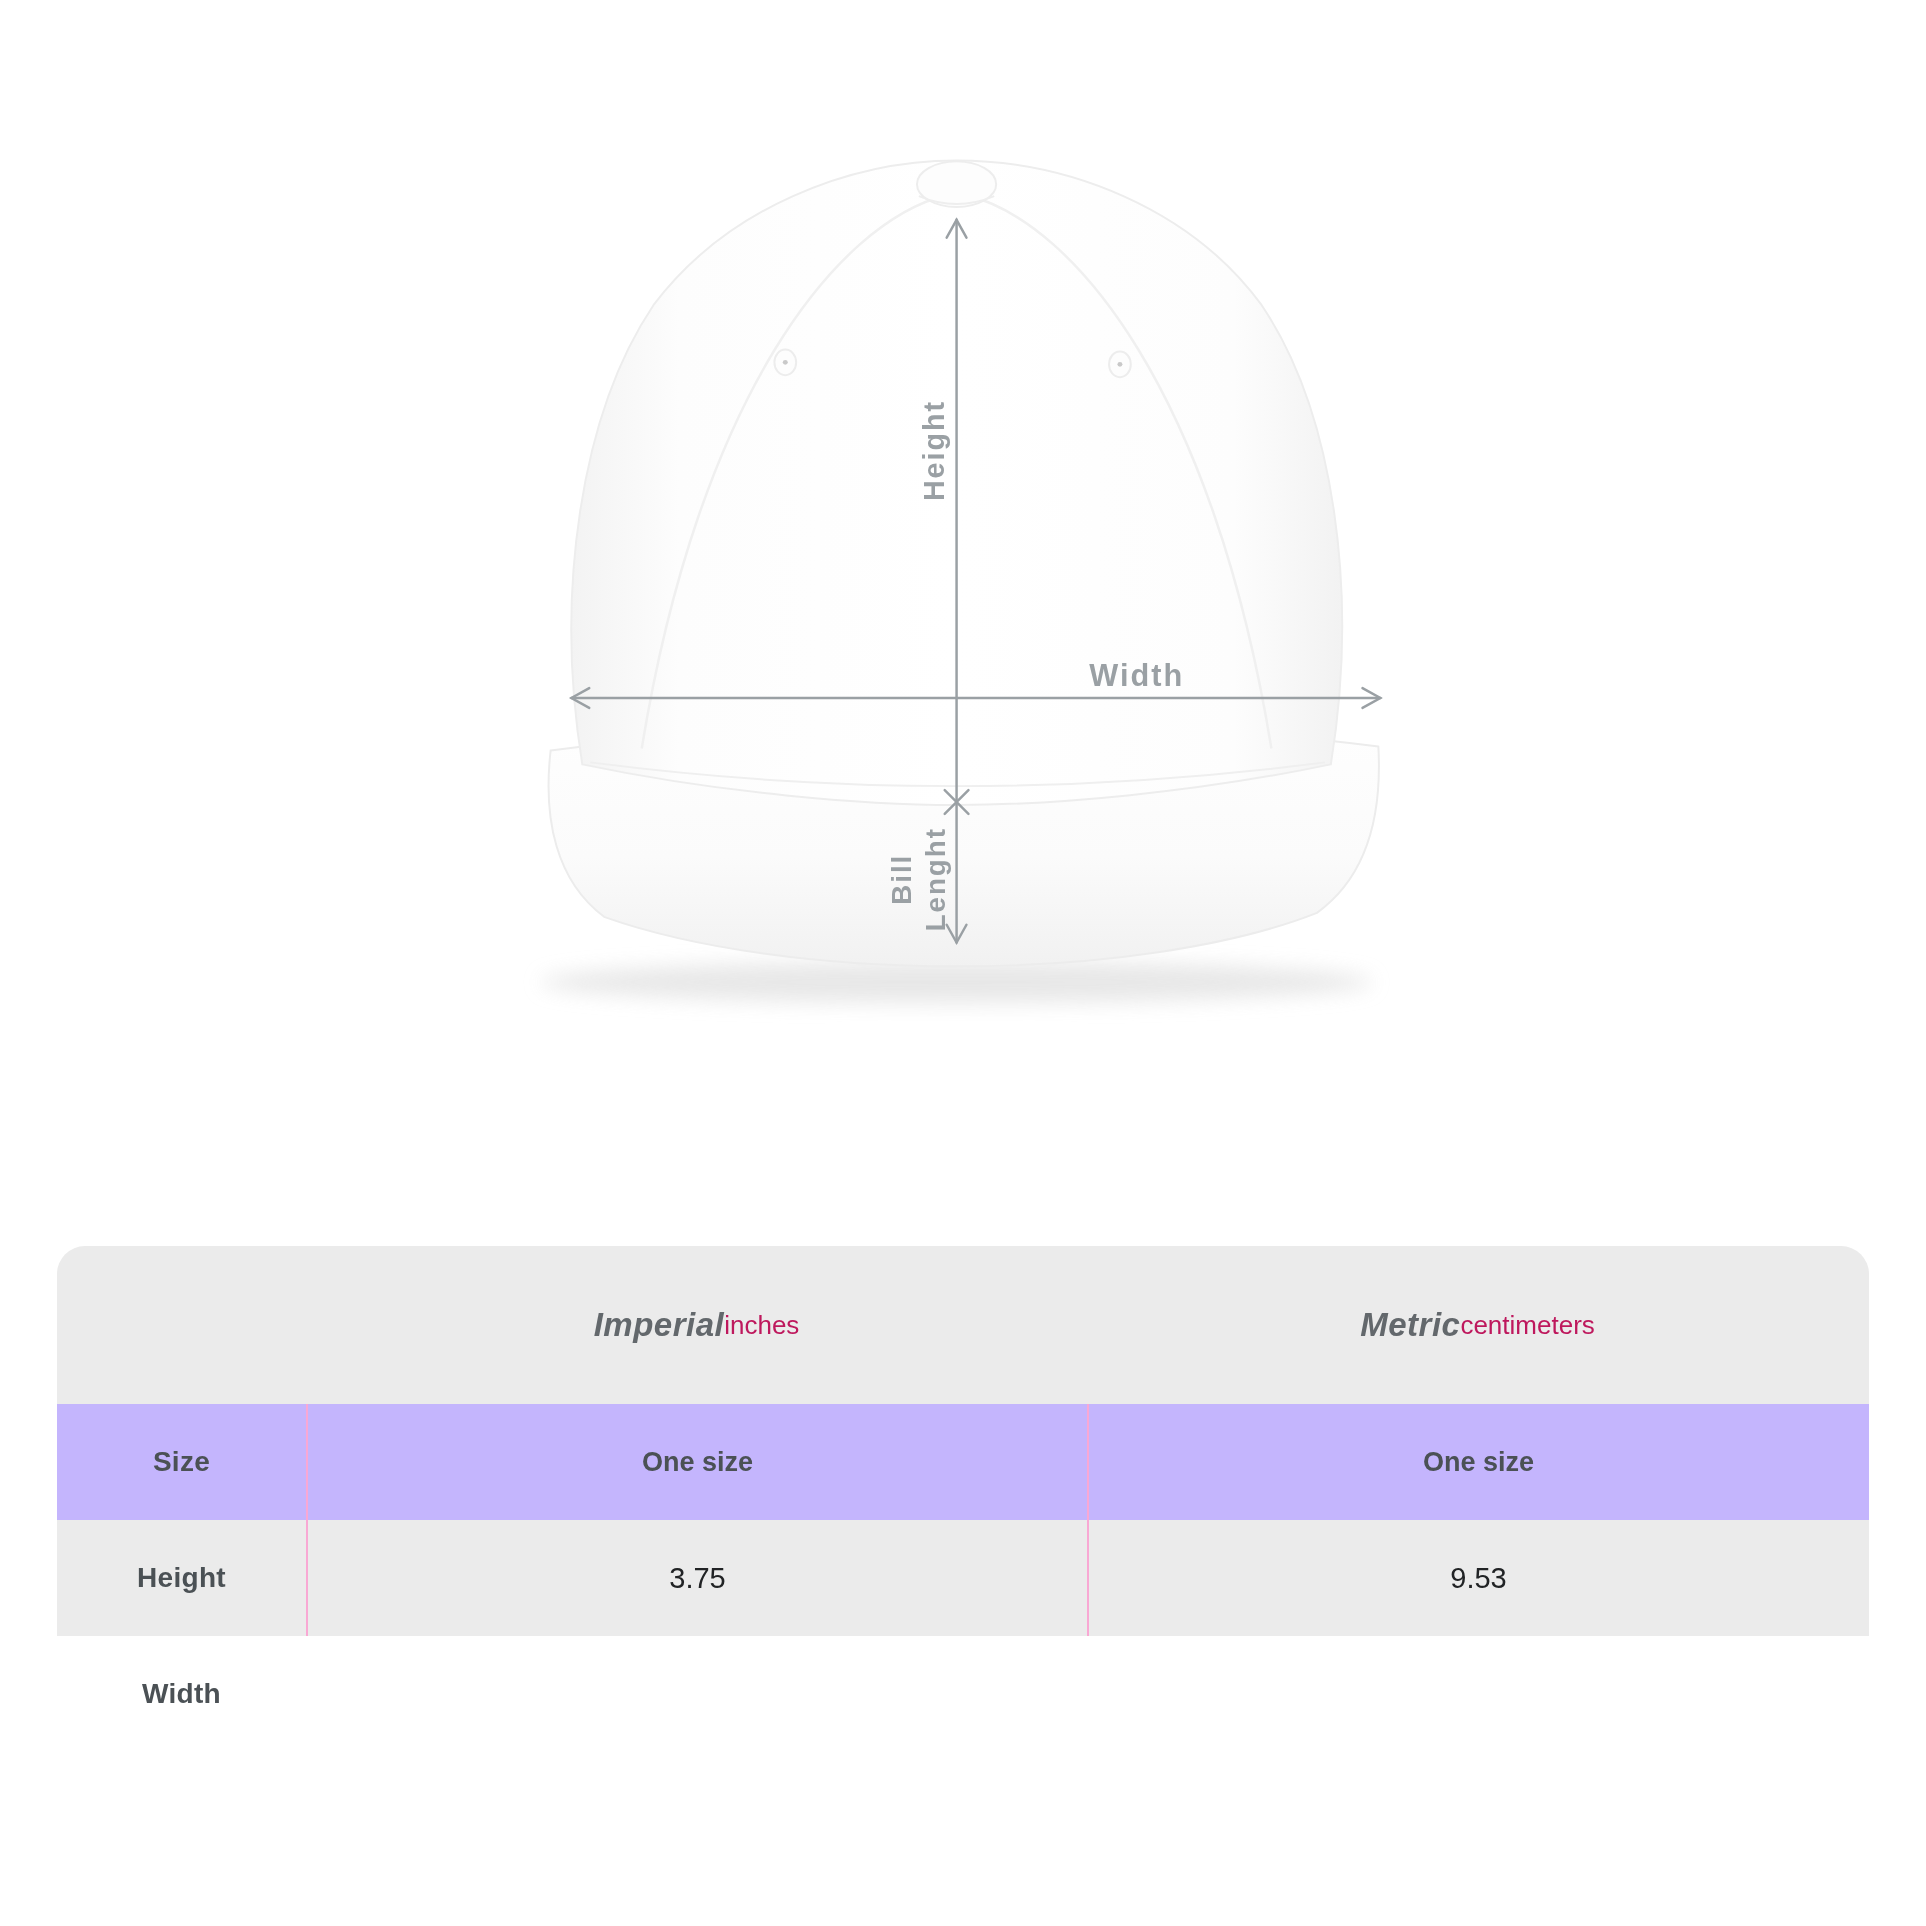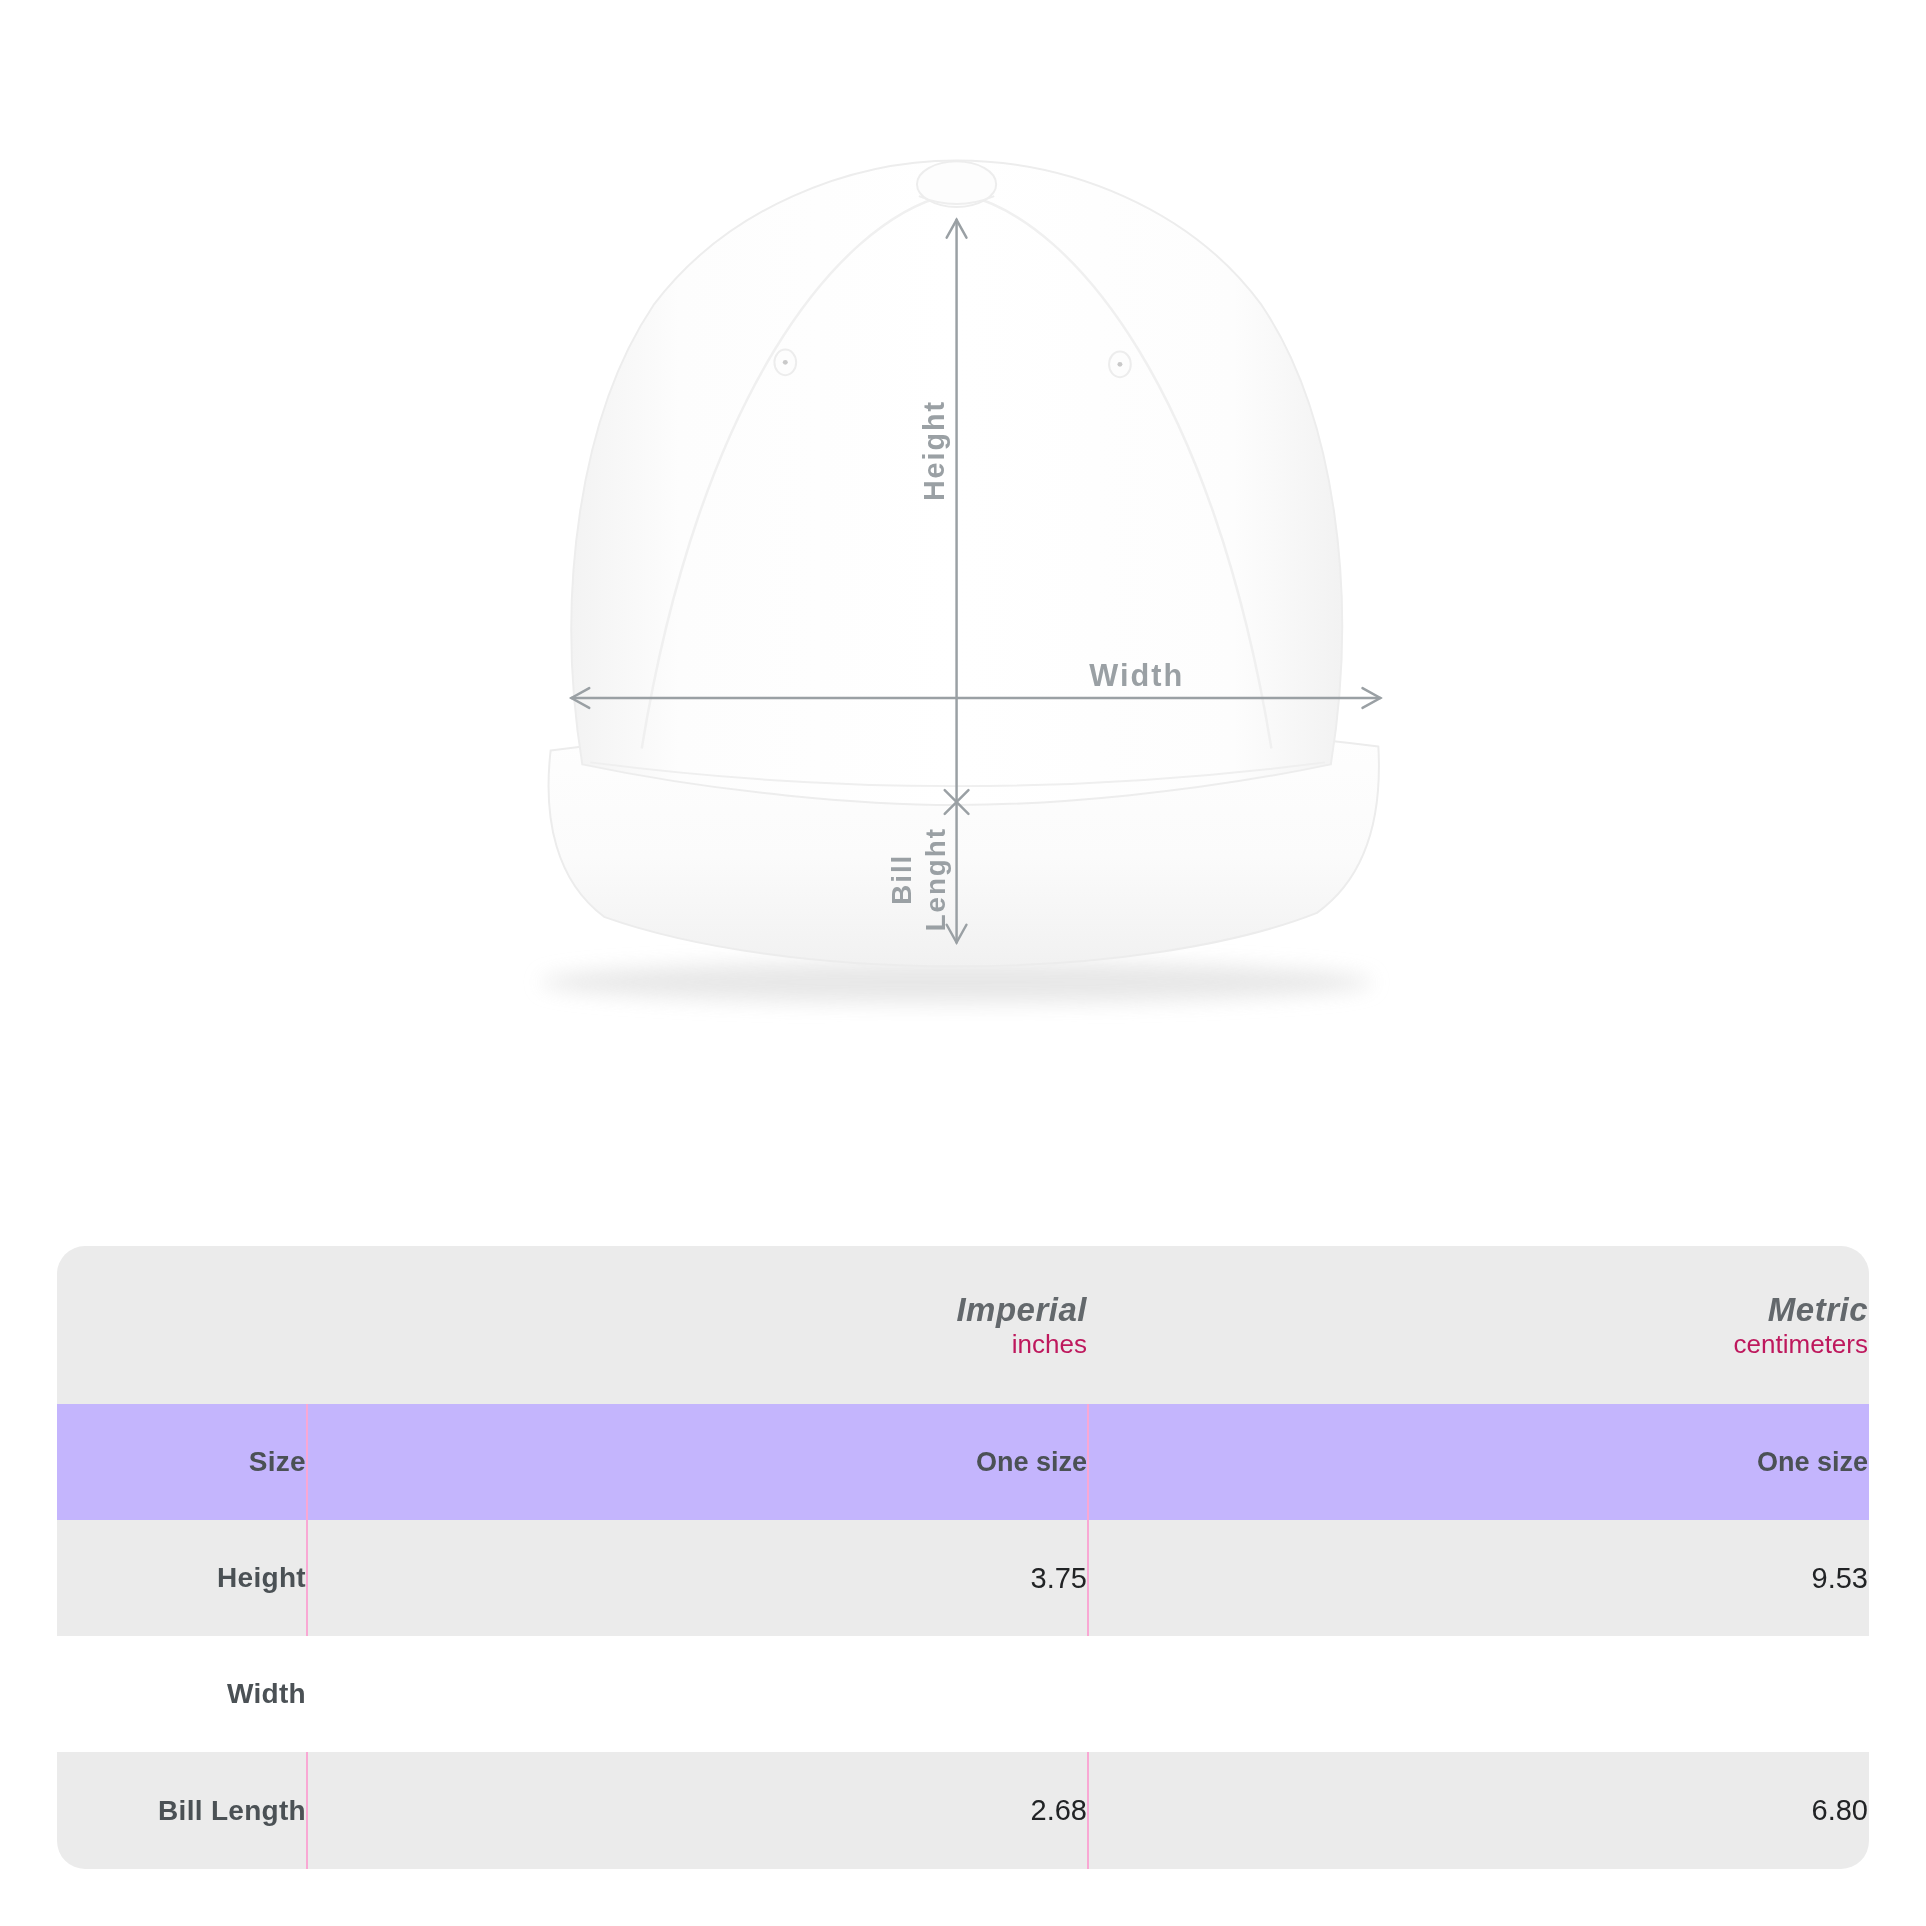--- a/index.html
+++ b/index.html
@@ -22,21 +22,21 @@
     position:absolute;left:57px;top:1246px;width:1812px;height:623px;
     border-radius:28px;overflow:hidden;box-sizing:border-box;
   }
   .size-table *{box-sizing:border-box;}
   .thead{
     display:flex;height:158px;align-items:center;
   }
   .trow{display:flex;height:116px;align-items:stretch;}
   .trow.last{height:117px;}
   .cell{
-    display:flex;flex-direction:column;align-items:flex-end;justify-content:center;
+    display:flex;flex-direction:row;align-items:center;justify-content:center;
     height:100%;
   }
   .col-label{width:249px;}
   .col-imperial{width:781px;}
   .col-metric{width:781px;}
   .trow .col-imperial, .trow .col-metric{border-left:2px solid #f9a8d4;}
   .unit-name{
     font-size:33px;font-weight:bold;font-style:italic;color:#63686c;letter-spacing:0.5px;
   }
   .unit-sub{
@@ -153,21 +153,16 @@
     <div class="trow" style="background:#ebebeb;">
       <div class="cell col-label row-label">Height</div>
       <div class="cell col-imperial row-value">3.75</div>
       <div class="cell col-metric row-value">9.53</div>
     </div>
 
     <div class="trow" style="background:#ffffff;">
       <div class="cell col-label row-label">Width</div>
     </div>
 
-    <div class="trow last" style="background:#ebebeb;">
-      <div class="cell col-label row-label">Bill Length</div>
-      <div class="cell col-imperial row-value">2.68</div>
-      <div class="cell col-metric row-value">6.80</div>
-    </div>
   </div>
 
 </div>
 
 
 </body></html>

